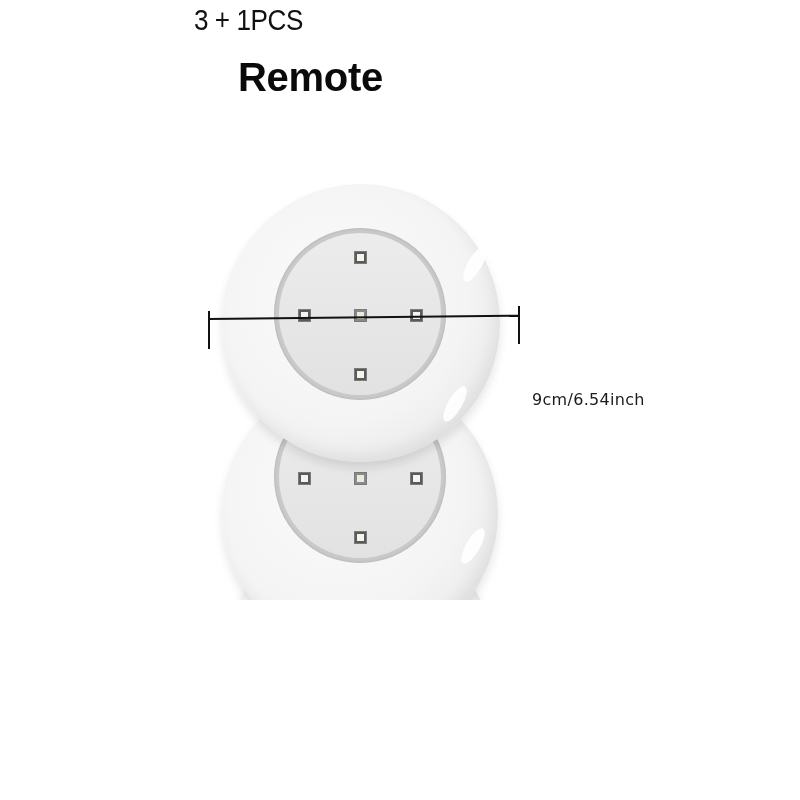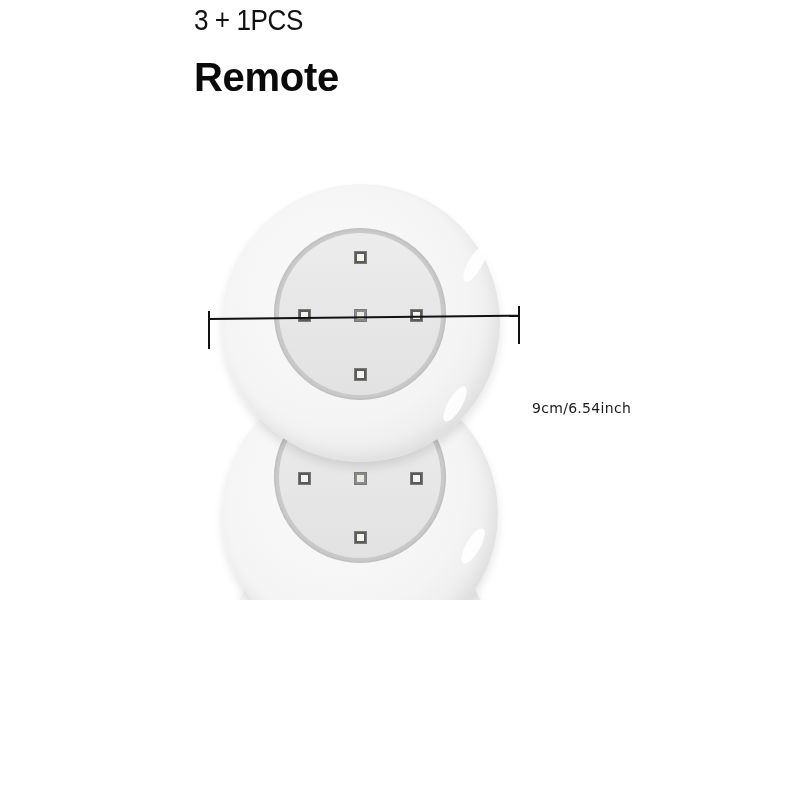--- a/index.html
+++ b/index.html
@@ -31,21 +31,21 @@
       position: absolute;
       left: 194px;
       top: 52px;
       font-family: "Liberation Sans", sans-serif;
       font-weight: bold;
       font-size: 40px;
       line-height: 50px;
       color: #0a0a0a;
       letter-spacing: -0.3px;
     }
-    .title .line { display: block; white-space: nowrap; }
+    .title .line { display: block; white-space: nowrap; margin-left: 44px; }
 
     .lamp {
       position: absolute;
       width: 276px;
       height: 276px;
       border-radius: 50%;
       background: radial-gradient(circle at 42% 40%, #fbfbfb 0%, #f4f4f4 55%, #e9e9e9 80%, #dedede 100%);
       box-shadow: 0 6px 10px rgba(0,0,0,0.10), inset -6px -8px 14px rgba(0,0,0,0.05);
     }
     .lamp .lens-ring {
@@ -124,23 +124,23 @@
       width: 2px;
       height: 38px;
       background: #111111;
     }
     .dim-cap.left  { left: 208px; top: 311px; }
     .dim-cap.right { left: 518px; top: 306px; }
 
     .dim-label {
       position: absolute;
       left: 532px;
-      top: 400px;
+      top: 390px;
       font-family: "DejaVu Sans", sans-serif;
-      font-size: 14px;
+      font-size: 16px;
       color: #1a1a1a;
       letter-spacing: 0.3px;
       white-space: nowrap;
       text-align: center;
     }
   </style>
 </head>
 <body>
 
 <div id="canvas">

